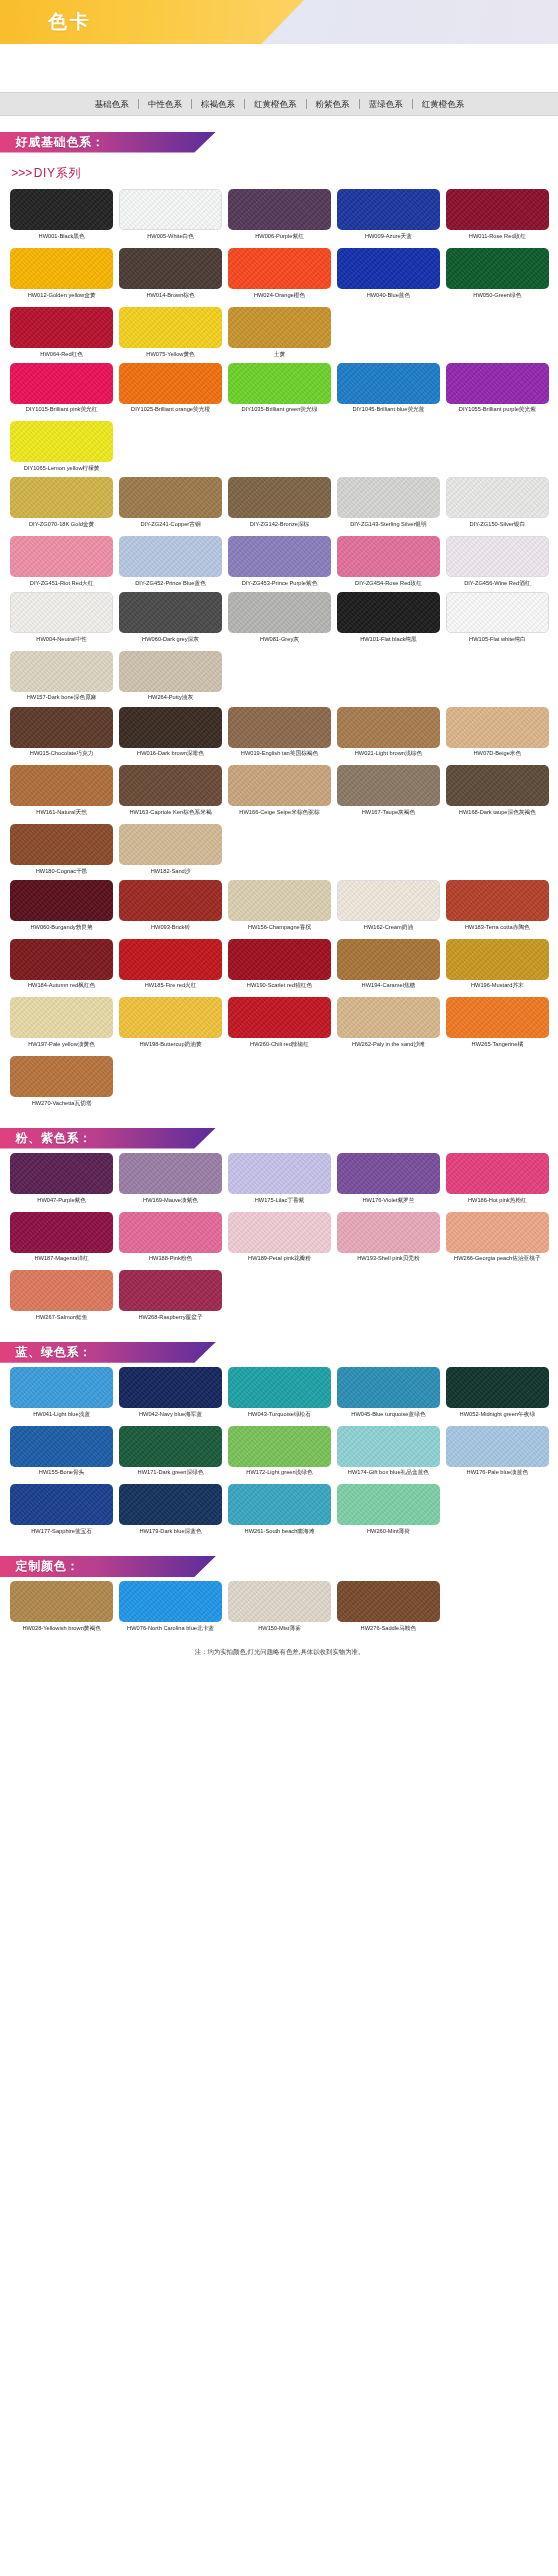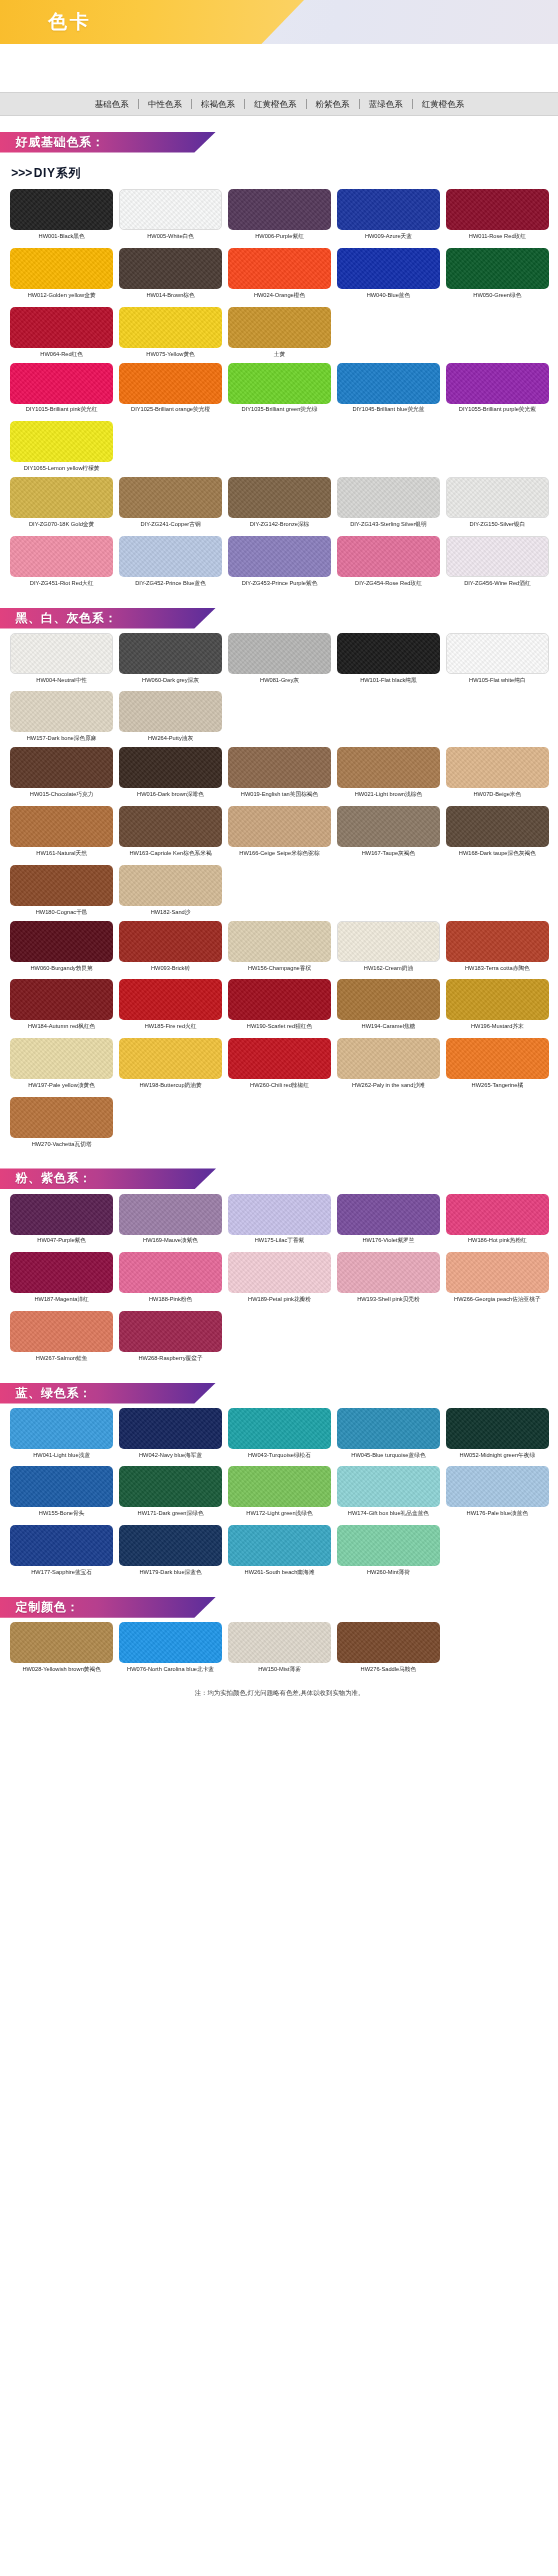--- a/index.html
+++ b/index.html
@@ -84,22 +84,22 @@
     color: #fff;
     font-size: 12px;
     font-weight: bold;
     letter-spacing: 0.7px;
     text-shadow: 0 0.7px 0.7px rgba(0,0,0,.18);
   }
 
   
   .sub-head {
     font-size: 12px;
-    font-weight: bold;
-    color: #0f172a;
+    font-weight: normal;
+    color: #be185d;
     margin: 12.7px 0 7px 11.3px;
     letter-spacing: 0.7px;
   }
   .sub-head .arrows { letter-spacing: 0px; margin-right: 1.4px; }
 
   
   .grid {
     display: grid;
     grid-template-columns: repeat(5, 1fr);
     column-gap: 5.7px;
@@ -290,24 +290,20 @@
       </div>
       <div class="cell">
         <div class="chip tex" style="background: rgb(227, 113, 156);"></div>
         <div class="cap">DIY-ZG454-Rose Red玫红</div>
       </div>
       <div class="cell">
         <div class="chip tex ltborder" style="background: rgb(239, 232, 239);"></div>
         <div class="cap">DIY-ZG456-Wine Red酒红</div>
       </div>
     </div>
-    <div class="sec-head">
-      <div class="ribbon g1" style="background: linear-gradient(90deg, rgb(224, 65, 127) 0%, rgb(182, 63, 142) 45%, rgb(91, 45, 155) 100%);"></div>
-      <div class="label">黑、白、灰色系：</div>
-    </div>
     <div class="grid">
       <div class="cell">
         <div class="chip tex ltborder" style="background: rgb(242, 241, 236);"></div>
         <div class="cap">HW004-Neutral中性</div>
       </div>
       <div class="cell">
         <div class="chip tex" style="background: rgb(74, 74, 74);"></div>
         <div class="cap">HW060-Dark grey深灰</div>
       </div>
       <div class="cell">

